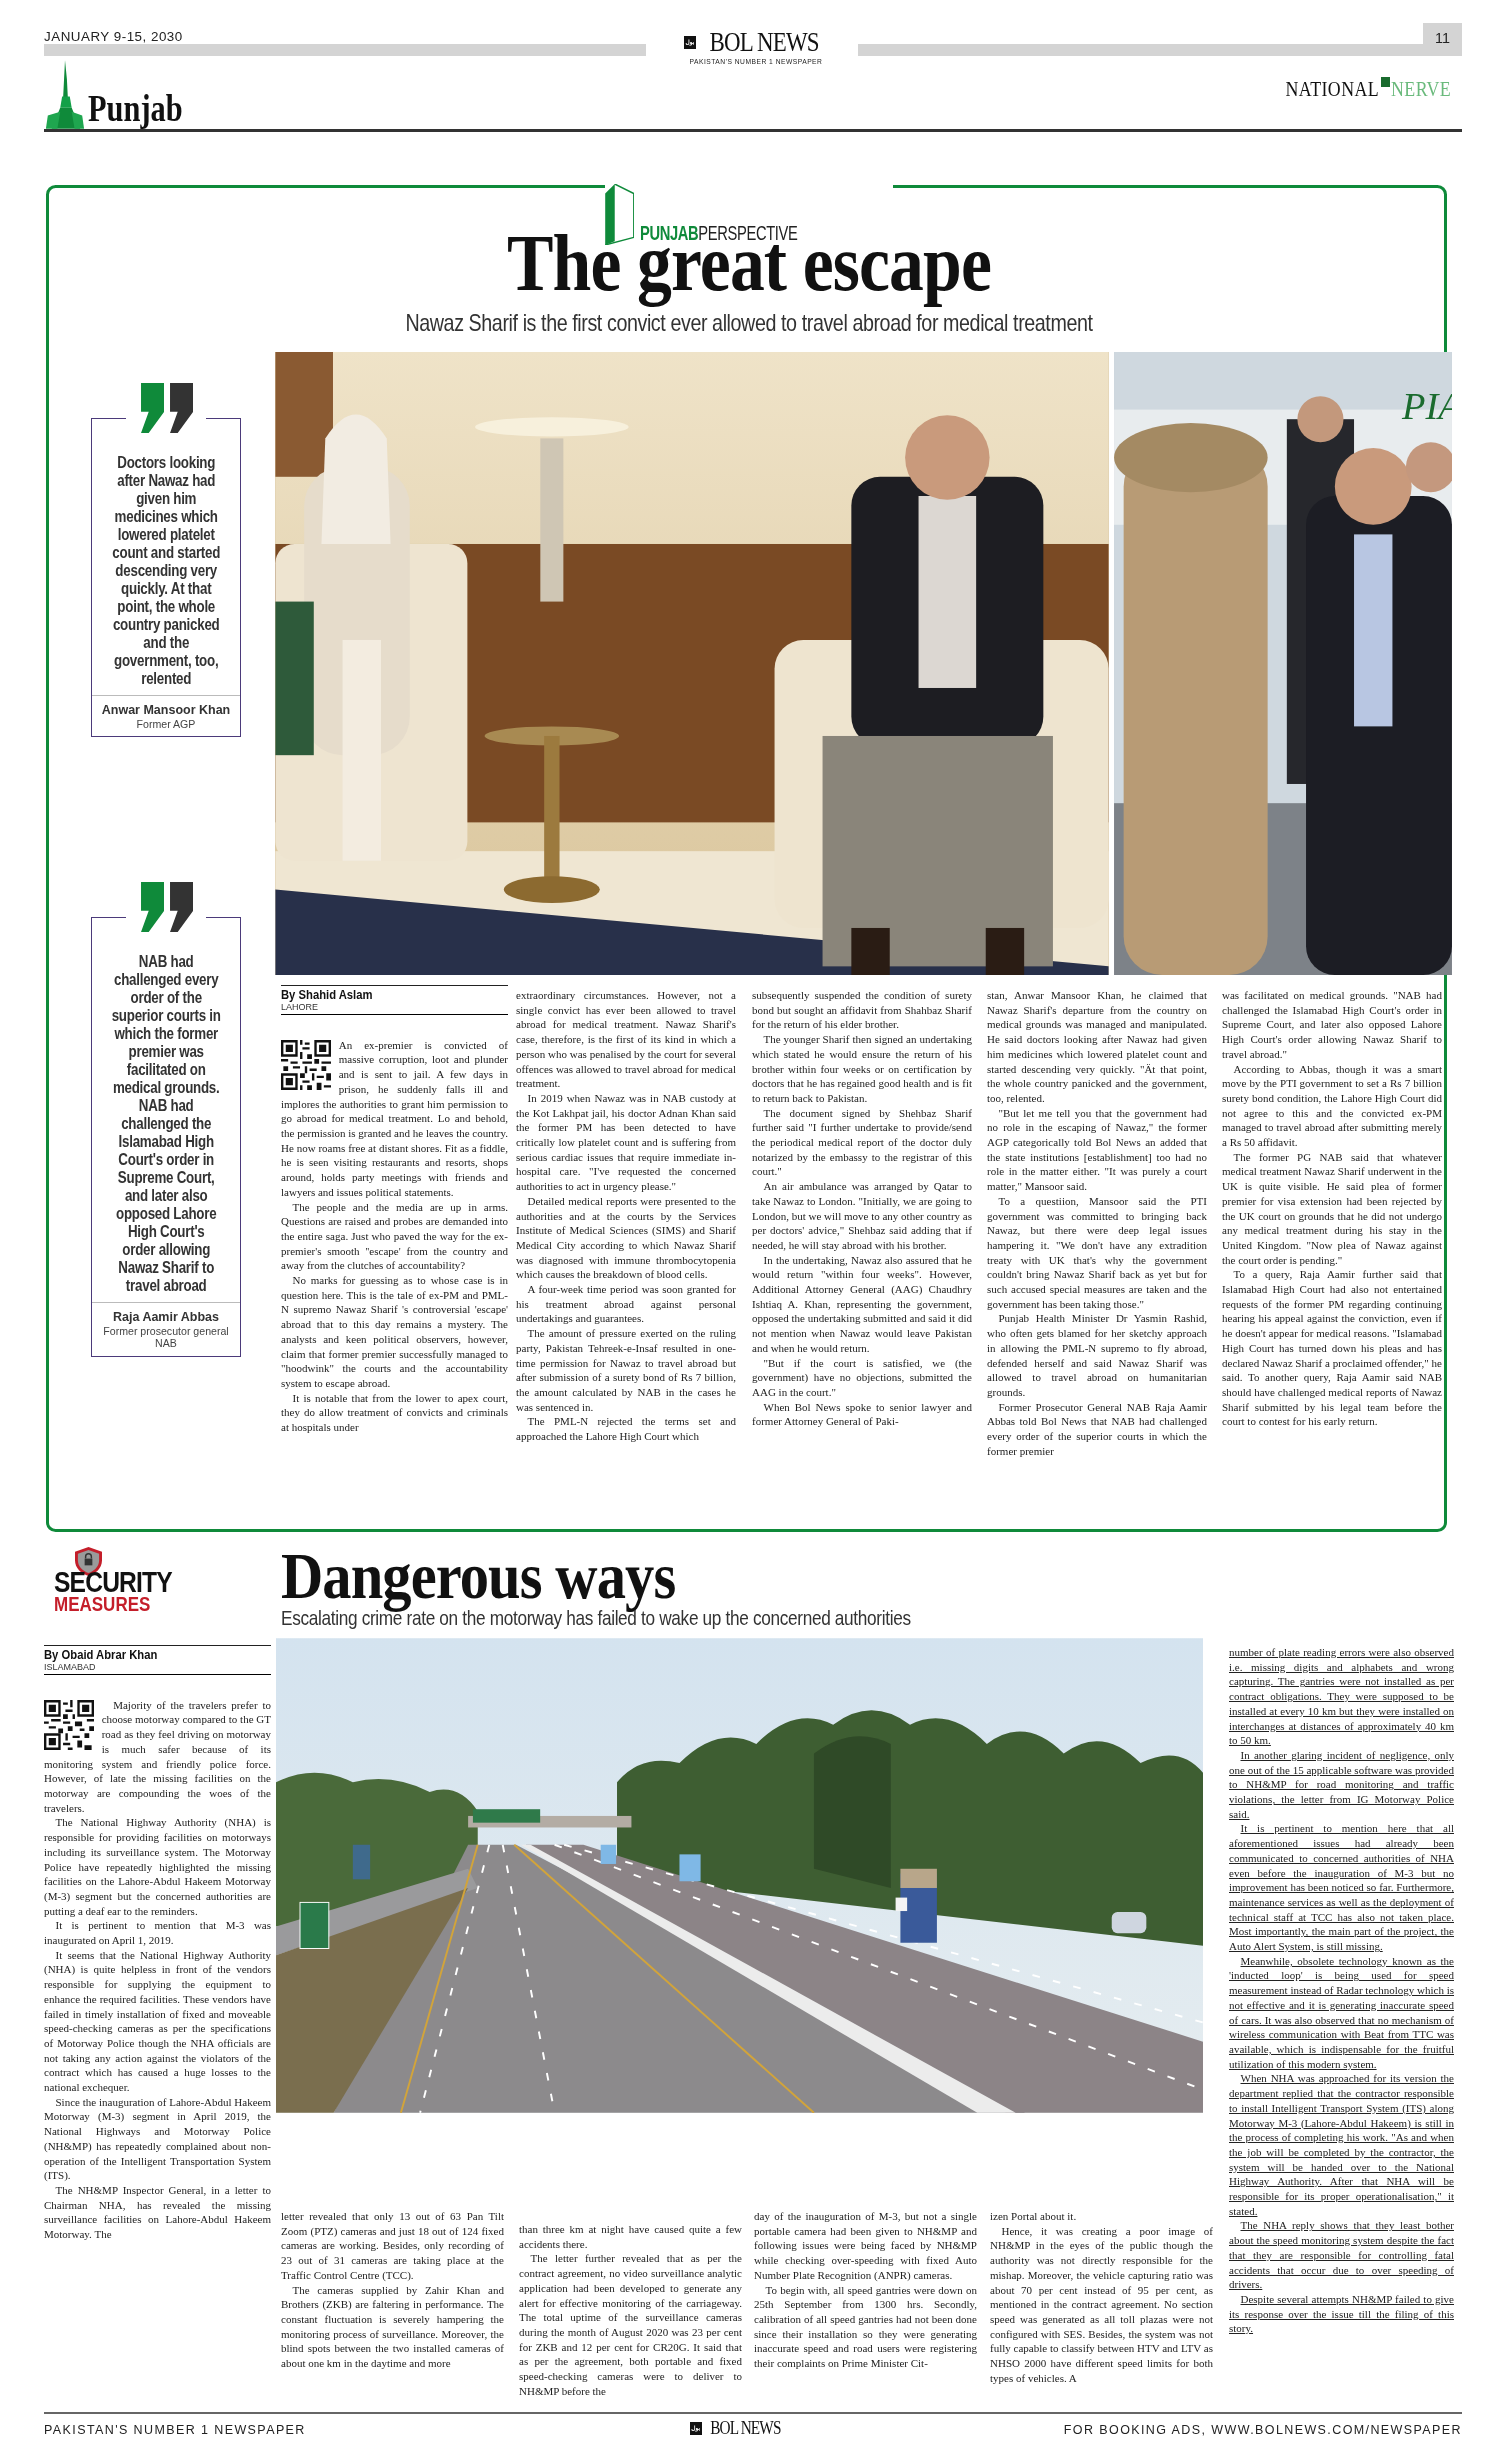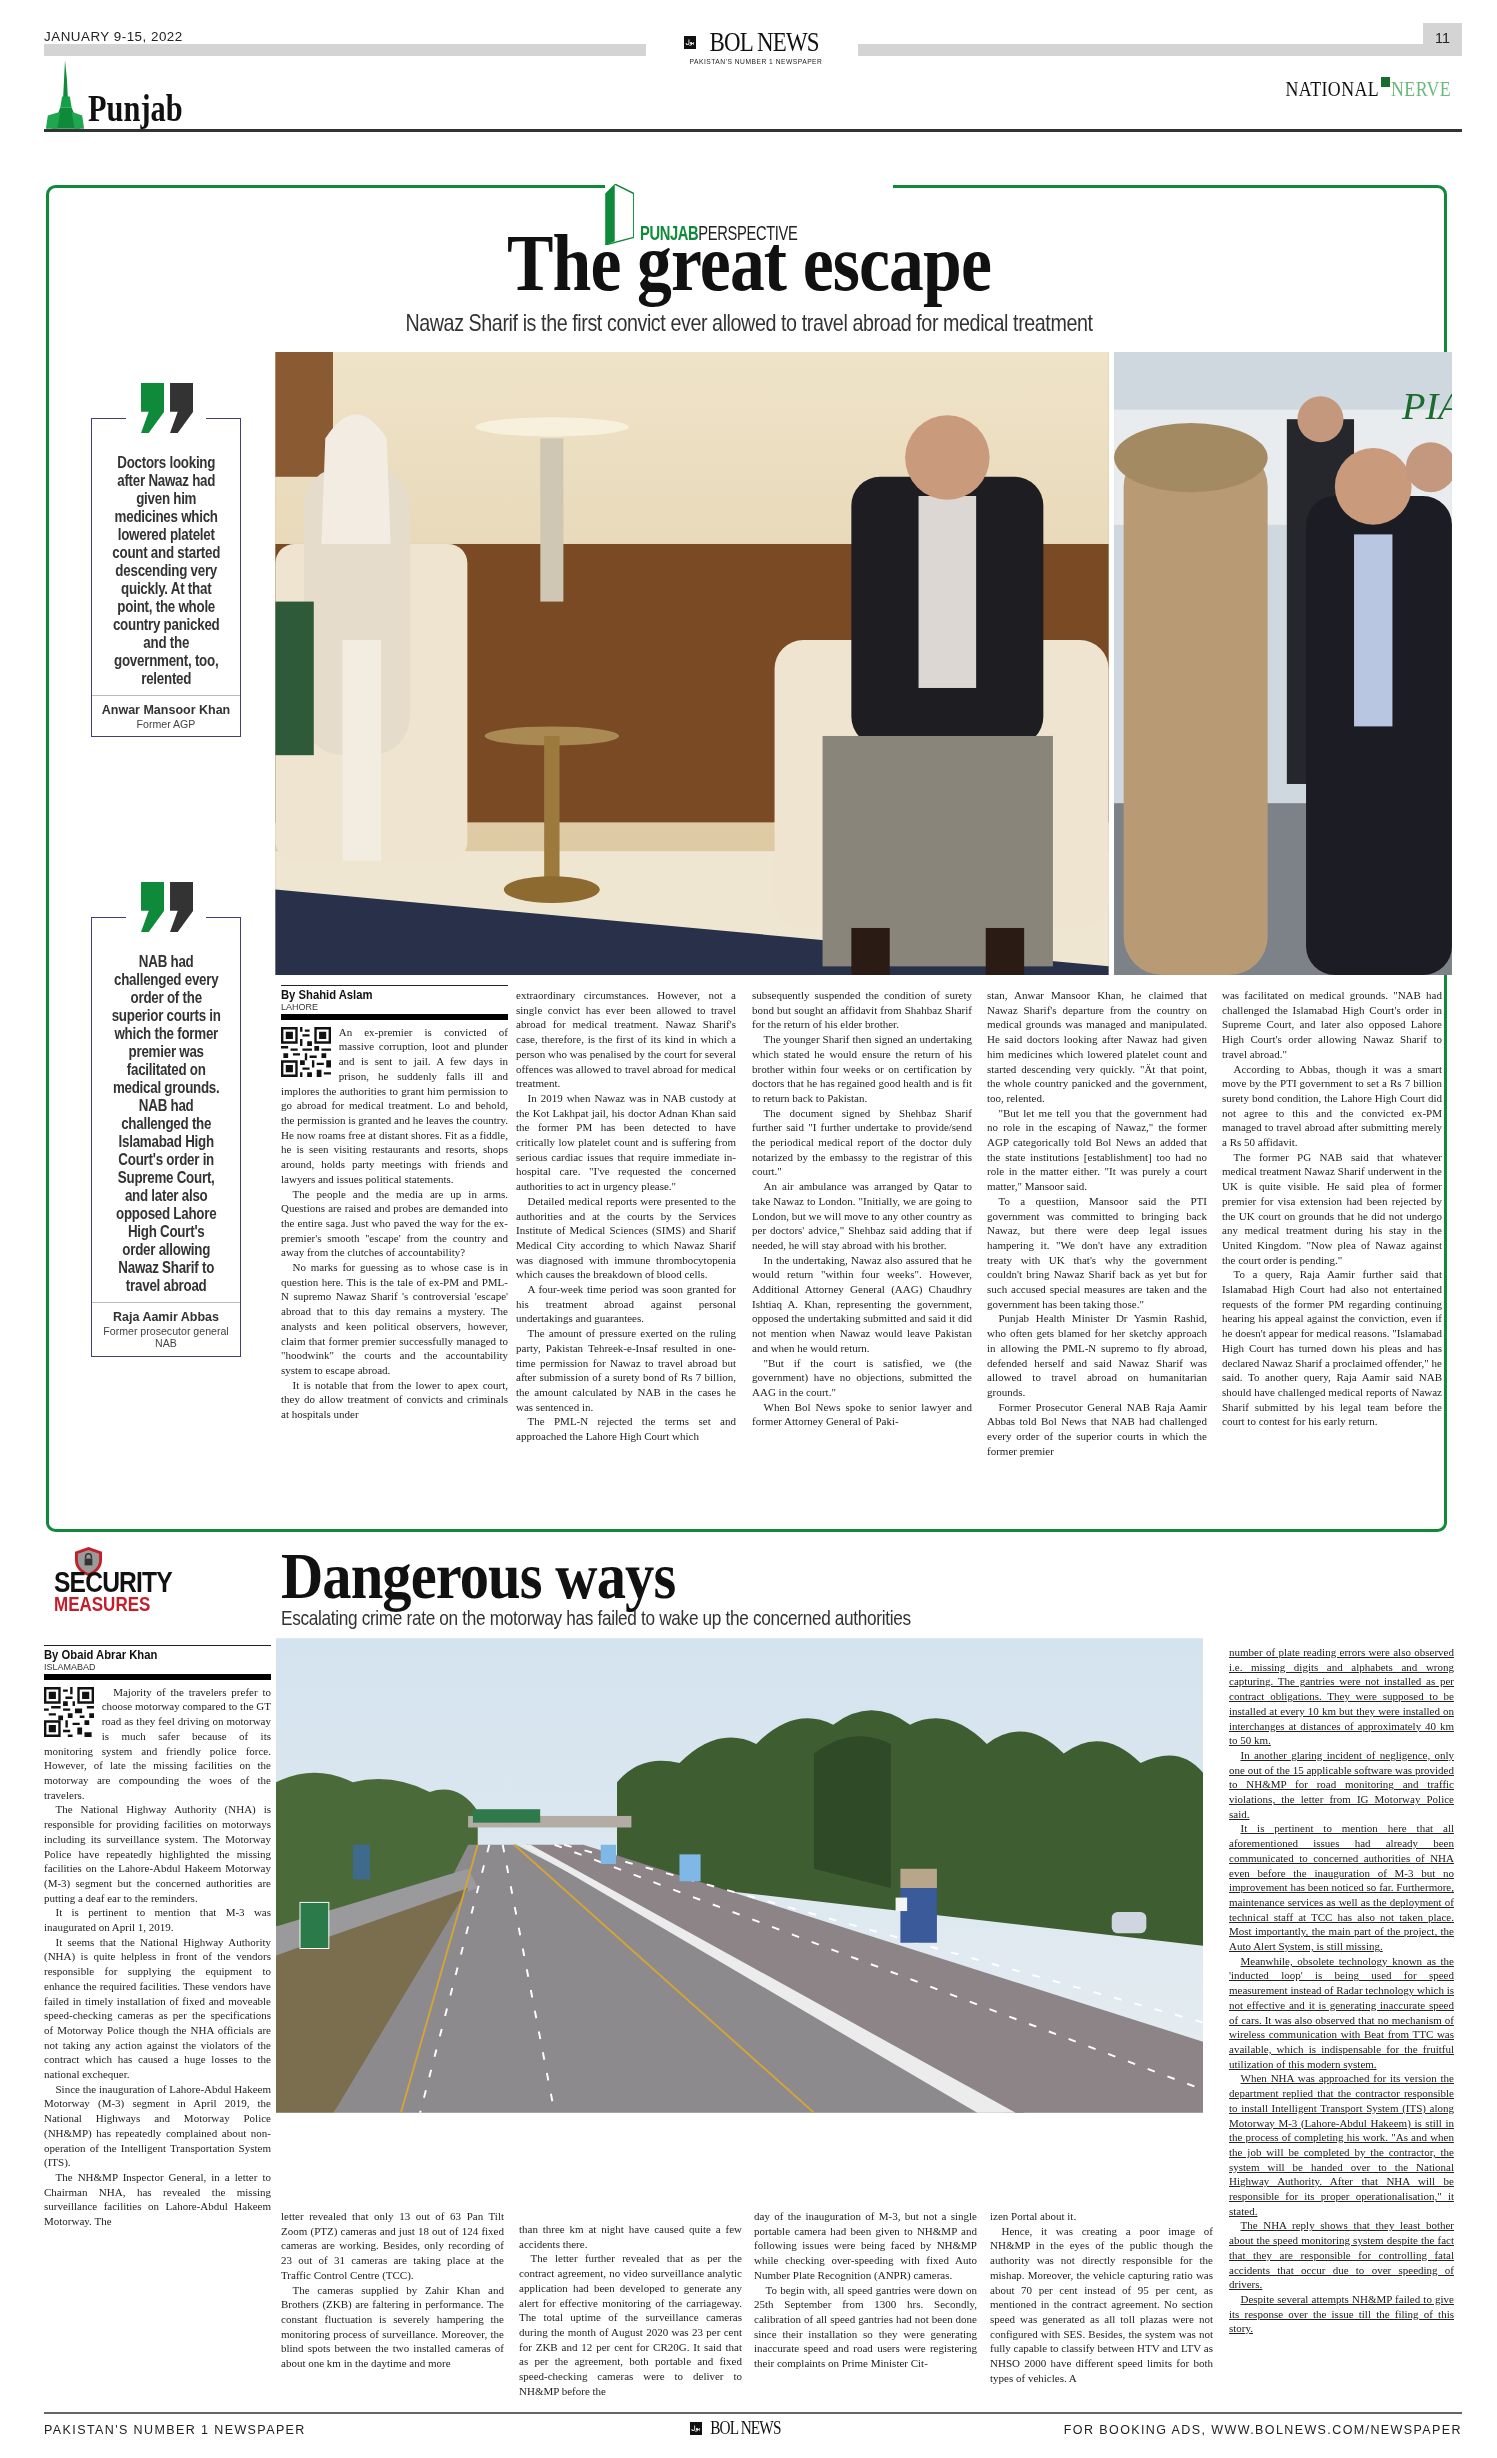--- a/index.html
+++ b/index.html
@@ -46,21 +46,21 @@
   .quote-mark { position: absolute; top: -35px; left: 50%; transform: translateX(-50%); display: flex; gap: 3.8px; }
   .q-glyph { width: 25px; height: 50px; }
   .quote-text { font: bold 16.3px "Liberation Sans", sans-serif; color: #333; line-height: 18px; transform: scaleX(0.82); letter-spacing: -0.3px; padding-top: 35px; padding-bottom: 7.7px; }
   .quote-divider { border-top: 1px solid #bbb; margin: 0 -5.8px; }
   .quote-name { font: bold 12.5px "Liberation Sans", sans-serif; color: #333; padding-top: 7.7px; line-height: 14.4px; }
   .quote-role { font: 10.6px "Liberation Sans", sans-serif; color: #444; padding-bottom: 5.8px; line-height: 12.5px; }
 
   
   .byline-block { border-top: 1.9px solid #222; padding-top: 1.9px; }
   .byline { font: bold 12.5px "Liberation Sans", sans-serif; color: #111; transform: scaleX(0.9); transform-origin: left; }
-  .dateline { font: 9px "Liberation Sans", sans-serif; color: #333; border-bottom: 6px solid #000000; padding-bottom: 1.9px; margin-bottom: 5px; }
+  .dateline { font: 9px "Liberation Sans", sans-serif; color: #333; border-bottom: 1px solid #000000; padding-bottom: 1.9px; margin-bottom: 23px; }
   .qr { float: left; width: 50px; height: 50px; margin: 1.9px 7.7px 0 0; }
   .col { position: absolute; font: 11px "Liberation Serif", serif; line-height: 14.7px; text-align: justify; color: #222; hyphens: auto; }
   .col p { text-indent: 11.5px; }
   .col p.no-indent { text-indent: 0; }
 
   
   .security-logo { position: absolute; left: 54px; top: 1547px; width: 106px; height: 67px; }
   .sec-top { font: bold 29px "Liberation Sans", sans-serif; color: #111; transform: scaleX(0.85); transform-origin: left; line-height: 29px; position: absolute; top: 21px; left: 0; letter-spacing: -1px; }
   .sec-bot { font: bold 20px "Liberation Sans", sans-serif; color: #c41e2a; transform: scaleX(0.85); transform-origin: left; line-height: 19px; position: absolute; top: 48px; left: 0; }
   .shield { position: absolute; left: 21px; top: 0px; width: 27px; height: 29px; }
@@ -71,21 +71,21 @@
   
   .foot-rule { position: absolute; left: 44px; top: 2412px; width: 1418px; height: 1.9px; background: #666; }
   .foot-left { position: absolute; left: 44px; top: 2423px; font: 12.5px "Liberation Sans", sans-serif; letter-spacing: 1.4px; color: #222; }
   .foot-center { position: absolute; left: 690px; top: 2419px; display: flex; align-items: center; gap: 2.9px; }
   .foot-center .brand-name { font-size: 18px; line-height: 19px; }
   .foot-right { position: absolute; right: 36px; top: 2423px; font: 12.5px "Liberation Sans", sans-serif; letter-spacing: 1.4px; color: #222; }
 </style>
 </head>
 <body>
 
-<div class="top-date">JANUARY 9-15, 2022</div>
+<div class="top-date">JANUARY 9-15, 2030</div>
 <div class="top-bar-left"></div>
 <div class="top-bar-right"></div>
 <div class="page-num-box">11</div>
 
 <div class="brand">
   <div class="brand-row">
     <div class="brand-logo-box">بول</div>
     <div class="brand-name">BOL NEWS</div>
   </div>
   <div class="brand-tag">PAKISTAN'S NUMBER 1 NEWSPAPER</div>

